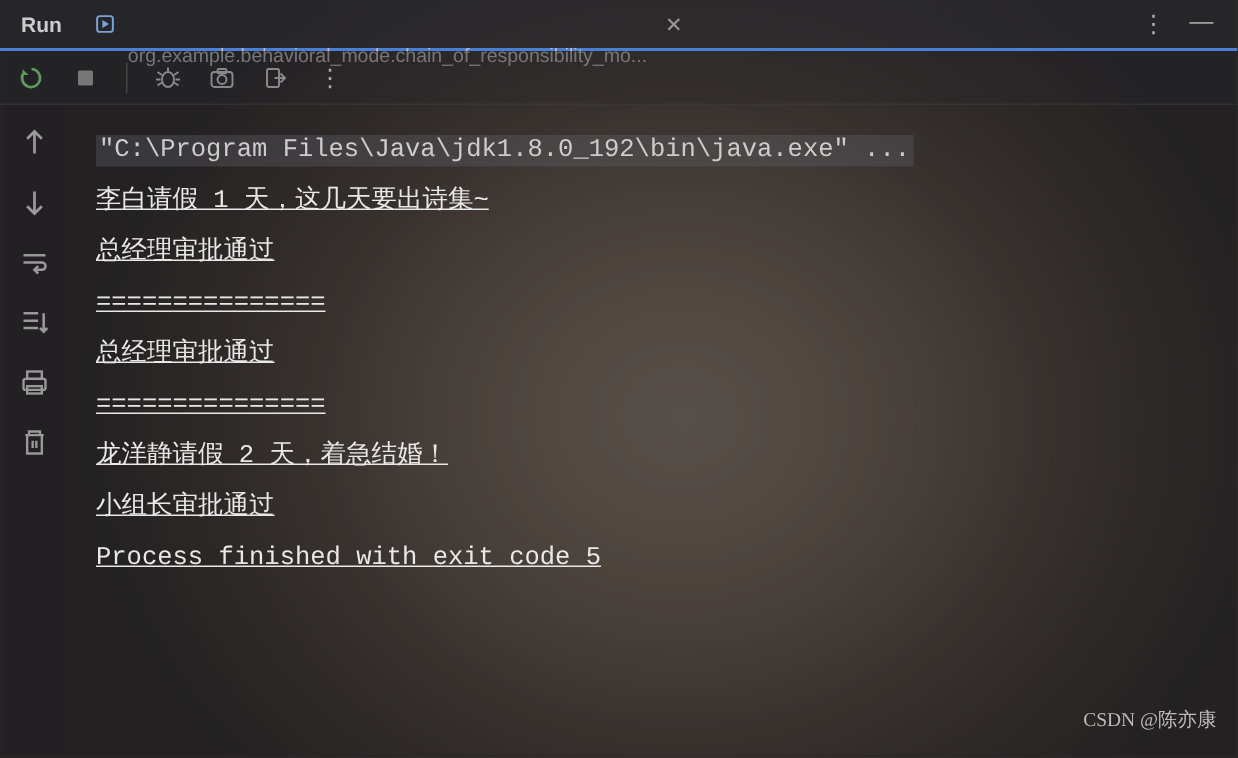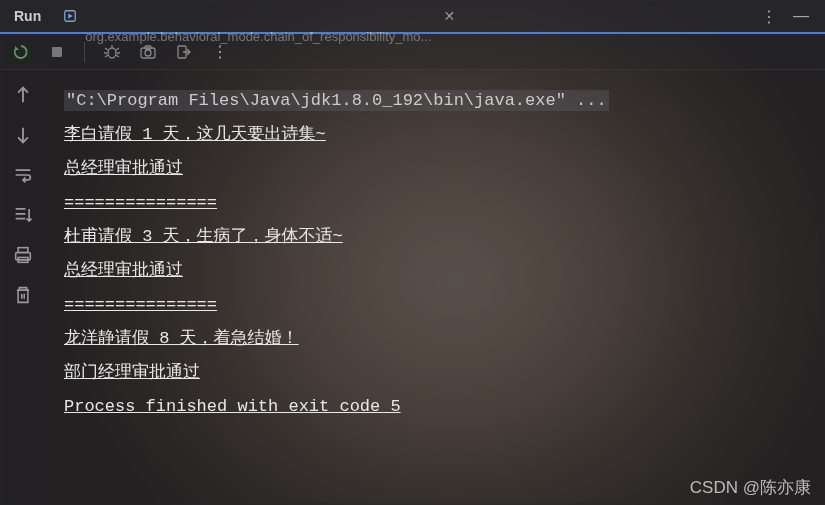--- a/index.html
+++ b/index.html
@@ -132,25 +132,25 @@
     }
     .cmd-line {
       background: rgba(100, 100, 110, 0.35);
       color: #ccc;
       display: inline;
       padding: 1px 2px;
     }
     .line { white-space: pre; text-decoration: underline; }
     .watermark {
       position: absolute;
-      bottom: 6px;
+      bottom: 16px;
       right: 14px;
       color: #bbb;
-      font-size: 17px;
-      font-family: Liberation Sans, sans-serif;
+      font-size: 13px;
+      font-family: Liberation Serif, serif;
     }
   </style>
 </head>
 <body>
 
 <div class="bg-image"></div>
 <div class="overlay"></div>
 
 <div class="container">
   <div class="header">
@@ -240,24 +240,23 @@
             <path d="M4 5 L14 5 M6 5 L6 3 L12 3 L12 5 M5 5 L5 15 L13 15 L13 5 M8 8 L8 12 M10 8 L10 12" fill="none" stroke="#999" stroke-width="1.3"></path>
           </svg>
       </span>
     </div>
 
     <div class="console">
       <span class="cmd-line">"C:\Program Files\Java\jdk1.8.0_192\bin\java.exe" ...</span>
       <div class="line">李白请假 1 天，这几天要出诗集~</div>
       <div class="line">总经理审批通过</div>
       <div class="line">===============</div>
-      <div class="line">杜甫请假 3 天，生病了，身体不适~</div>
       <div class="line">总经理审批通过</div>
       <div class="line">===============</div>
-      <div class="line">龙洋静请假 8 天，着急结婚！</div>
-      <div class="line">部门经理审批通过</div>
+      <div class="line">龙洋静请假 2 天，着急结婚！</div>
+      <div class="line">小组长审批通过</div>
       <div class="line"></div>
       <div class="line">Process finished with exit code 5</div>
     </div>
   </div>
 
   <div class="watermark">CSDN @陈亦康</div>
 </div>
 
 </body></html>

